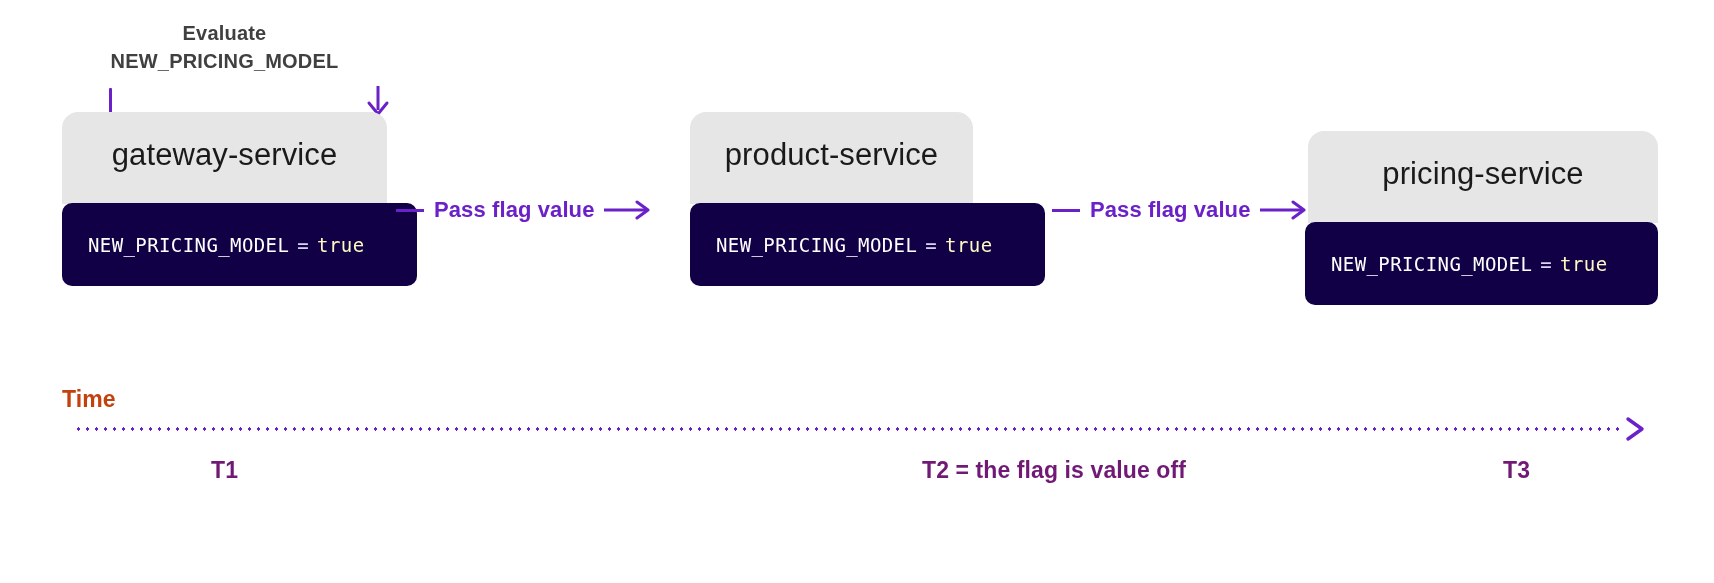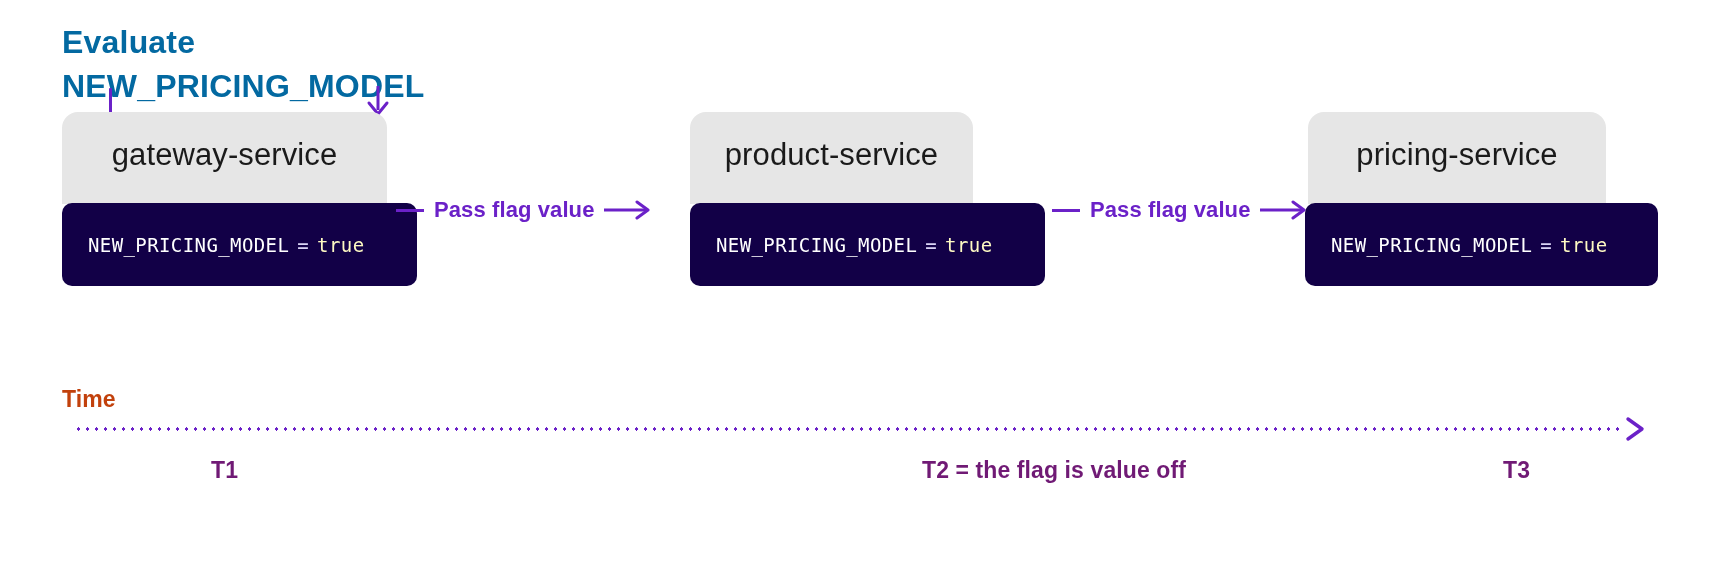--- a/index.html
+++ b/index.html
@@ -20,23 +20,24 @@
     position: absolute;
     inset: 0;
   }
 
   
   .eval-note {
     position: absolute;
     left: 62px;
     top: 20px;
     width: 325px;
-    color: #0369a1;
-    font-weight: bold;
-    font-size: 32px;
+    text-align: center;
+    color: #404040;
+    font-weight: bold;
+    font-size: 20px;
     line-height: 1.38;
     letter-spacing: .2px;
   }
   .eval-note .ln2 { display:block; }
 
   .eval-tick {
     position: absolute;
     left: 109px;
     top: 88px;
     width: 3px;
@@ -92,21 +93,21 @@
   #card-gateway .card-head { width: 325px; }
   #card-gateway .card-code { width: 355px; position: relative; top: -1px; }
 
   
   #card-product            { left: 690px; top: 112px; }
   #card-product .card-head { width: 283px; }
   #card-product .card-code { width: 355px; position: relative; top: -1px; }
 
   
   #card-pricing            { left: 1308px; top: 112px; }
-  #card-pricing .card-head { width: 298px; }
+  #card-pricing .card-head { width: 350px; margin-top: 19px; }
   #card-pricing .card-code { width: 353px; position: relative; left:-3px; top: -1px; }
 
   
   .connector {
     position: absolute;
     top: 190px;
     height: 40px;
     display: flex;
     align-items: center;
     color: #6b21c8;

